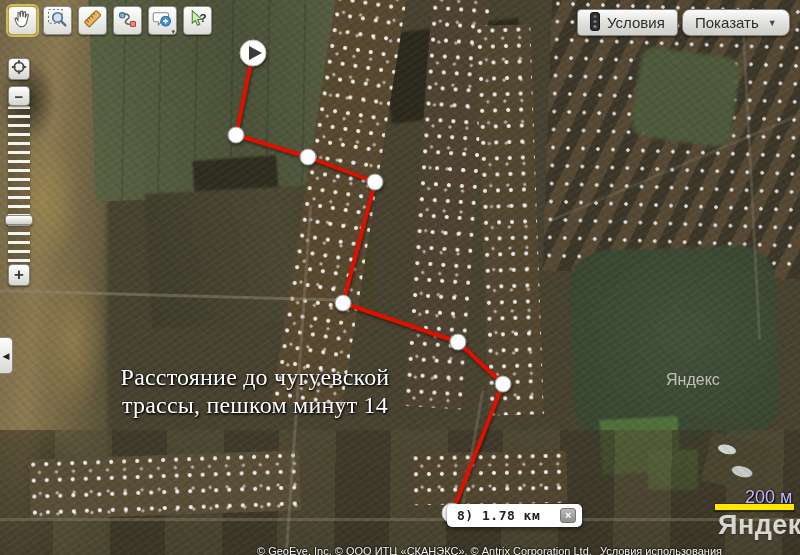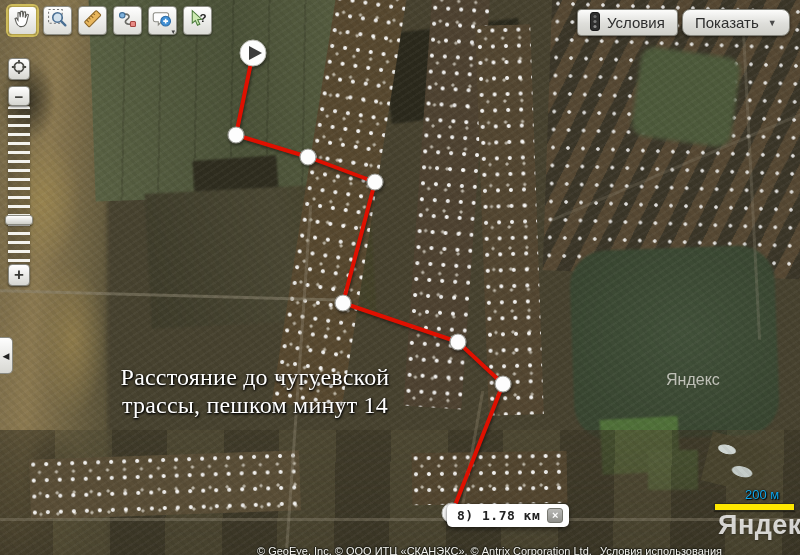--- a/index.html
+++ b/index.html
@@ -39,30 +39,30 @@
     box-shadow:0 1px 2px rgba(0,0,0,.5);cursor:pointer;box-sizing:border-box;}
   .collapse-tab{position:absolute;left:0;top:337px;width:13px;height:37px;z-index:10;
     background:linear-gradient(#fefefe,#d8d8d3);border:1px solid #8a8a82;border-left:none;
     border-radius:0 5px 5px 0;display:flex;align-items:center;justify-content:center;
     font-size:9px;color:#222;cursor:pointer;box-sizing:border-box;}
   
   .caption{position:absolute;left:55px;top:363px;width:400px;z-index:6;text-align:center;
     color:#fff;font-size:24px;line-height:28px;letter-spacing:.2px;
     text-shadow:0 1px 3px #000,1px 1px 2px rgba(0,0,0,.9);font-family:Liberation Serif, serif;}
   
-  .balloon{position:absolute;left:447px;top:504px;z-index:8;display:flex;align-items:center;gap:7px;
+  .balloon{position:absolute;left:447px;top:504px;z-index:8;display:flex;align-items:center;gap:20px;
     padding:4px 6px 4px 10px;background:#fff;border-radius:5px;
     box-shadow:0 2px 5px rgba(0,0,0,.5),0 0 0 1px rgba(0,0,0,.08);}
   .balloon .dist{font-family:"DejaVu Sans Mono","Liberation Mono",monospace;font-weight:bold;
     font-size:13px;color:#222;letter-spacing:.5px;white-space:nowrap;}
   .balloon .close{width:16px;height:15px;border-radius:3px;border:1px solid #77776f;
     background:linear-gradient(#b9b9b6,#8f8f8a);color:#fff;font-size:11px;font-weight:bold;
     display:flex;align-items:center;justify-content:center;cursor:pointer;box-sizing:border-box;line-height:1;}
   
-  .scale-label{position:absolute;left:745px;top:487px;z-index:9;font-size:13px;color:#0ea5e9;
+  .scale-label{position:absolute;left:745px;top:487px;z-index:9;font-size:18px;color:#c4b5fd;
     text-shadow:0 0 2px #000,1px 1px 1px #000;}
   .scale-bar{position:absolute;left:714px;top:503px;width:81px;height:8px;z-index:9;
     background:#ffe800;border:1px solid #2e2c1e;box-shadow:0 1px 1px rgba(0,0,0,.4);box-sizing:border-box;}
   .map-wm{position:absolute;left:666px;top:371px;z-index:4;font-size:16px;
     color:rgba(224,224,216,.8);text-shadow:0 0 2px rgba(50,50,40,.4);}
   .logo-wm{position:absolute;left:718px;top:510px;z-index:7;font-size:27px;font-weight:bold;
     color:rgba(255,255,255,.8);text-shadow:0 1px 2px rgba(0,0,0,.3);letter-spacing:.5px;}
   .attribution{position:absolute;left:257px;top:545px;z-index:9;font-size:11px;color:#f4f4ef;
     white-space:nowrap;text-shadow:-1px 0 1px #1d1d16,0 -1px 1px #1d1d16,1px 0 1px #1d1d16,0 1px 1px #1d1d16;}
   .attribution .terms{text-decoration:underline;cursor:pointer;margin-left:5px;}

